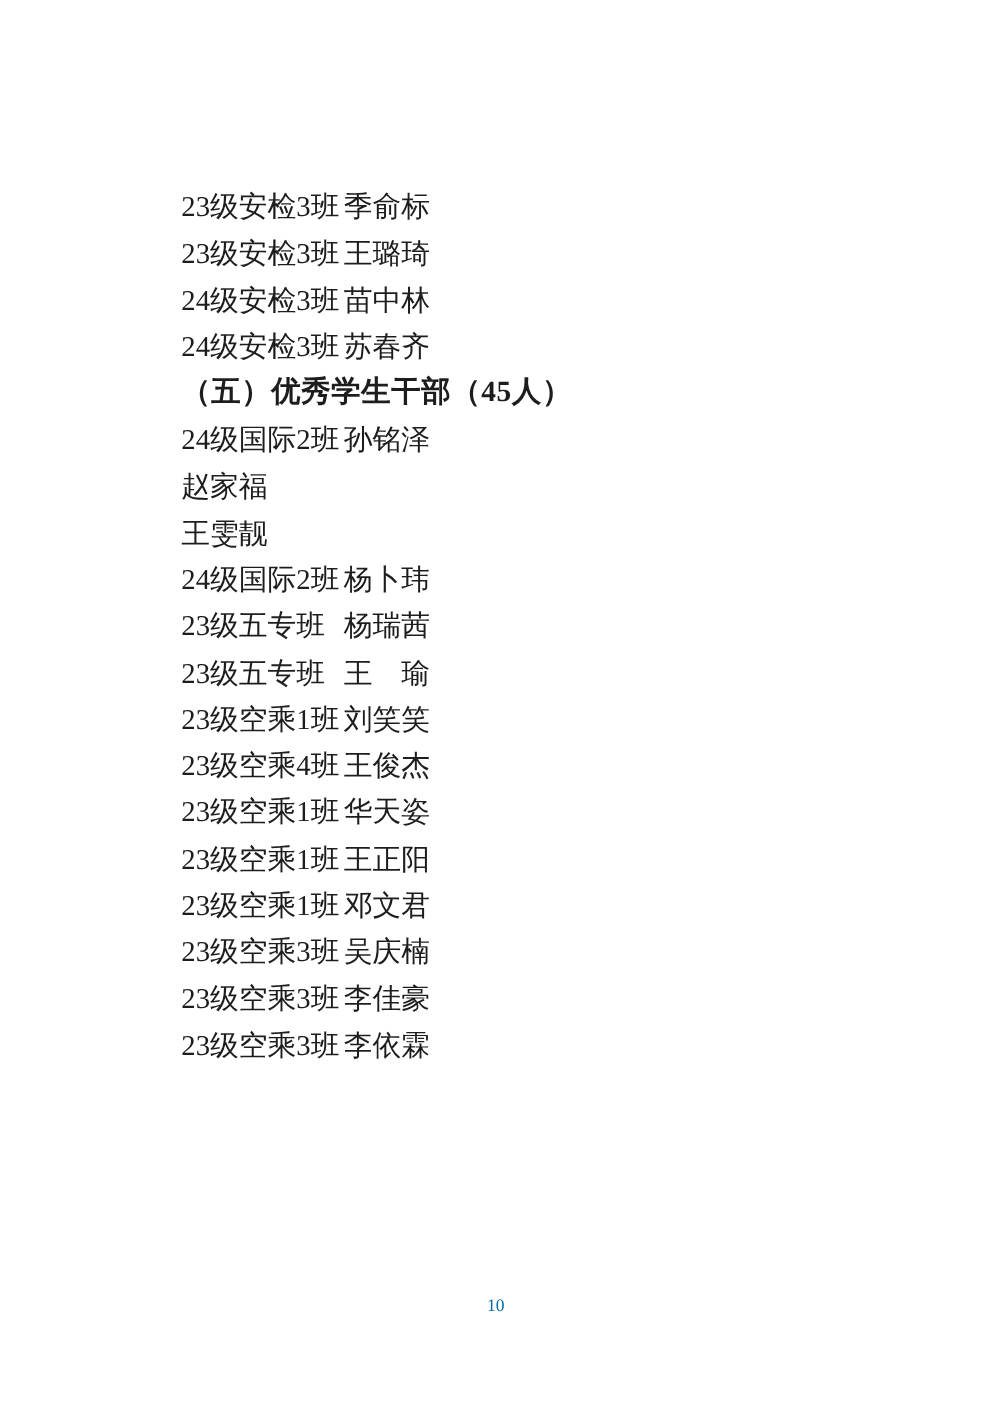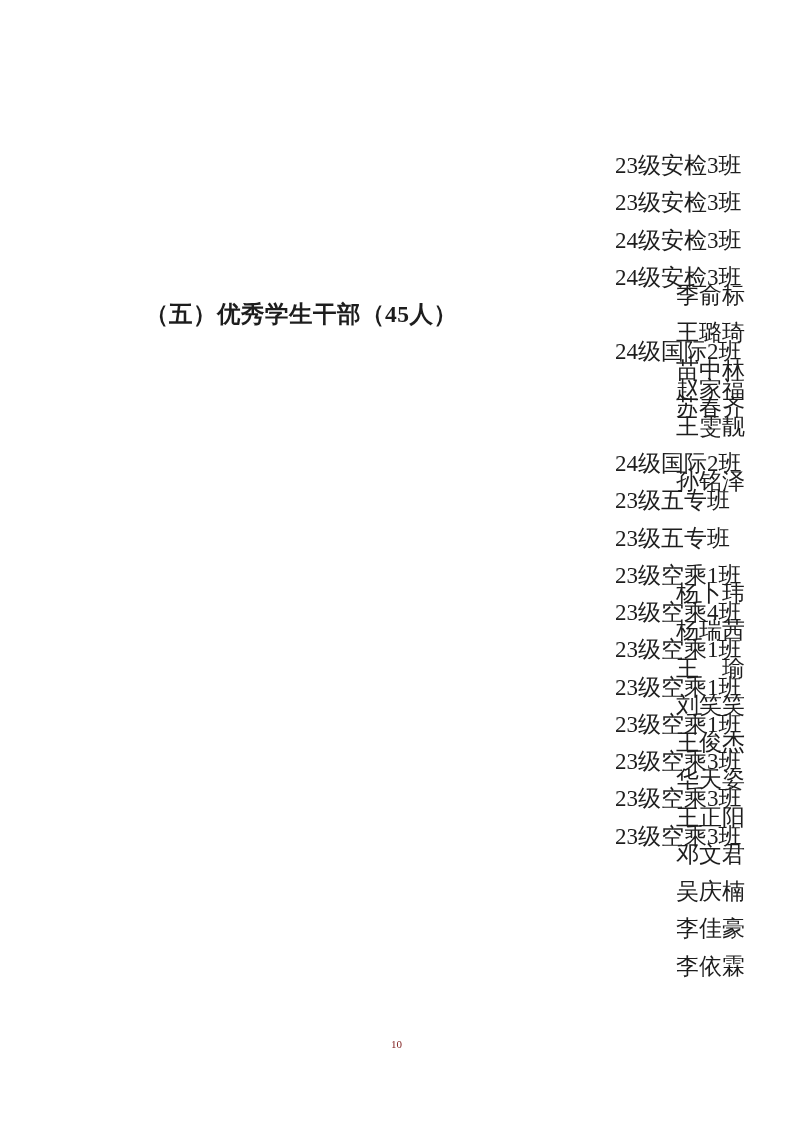--- a/index.html
+++ b/index.html
@@ -18,53 +18,51 @@
   }
   .content {
     position: absolute;
     left: 145px;
     top: 147px;
     width: 600px;
   }
   .line {
     height: 37.25px;
     display: flex;
-    align-items: flex-end;
+    align-items: flex-start;
     font-size: 23px;
     line-height: 37.25px;
     white-space: pre;
-    flex-direction: column;
   }
   .cls {
     display: inline-block;
     width: 130px;
     flex: 0 0 130px;
   }
   .name {
     display: inline-block;
-    margin-left: 16px;
   }
   .heading-line {
     height: 37.25px;
     display: flex;
     align-items: center;
     font-size: 23.5px;
     line-height: 37.25px;
     font-weight: 600;
     letter-spacing: 0.5px;
     white-space: pre;
   }
   .page-footer {
     position: absolute;
     left: 0;
     top: 1038px;
     width: 100%;
     text-align: center;
-    font-size: 11px;
-    color: #7f1d1d;
+    font-size: 14px;
+    color: #0369a1;
     font-family: "Liberation Serif", "DejaVu Serif", serif;
   }
 </style>
 </head>
 <body>
 
 <div class="page">
 
   <div class="content">
       <div class="line">

